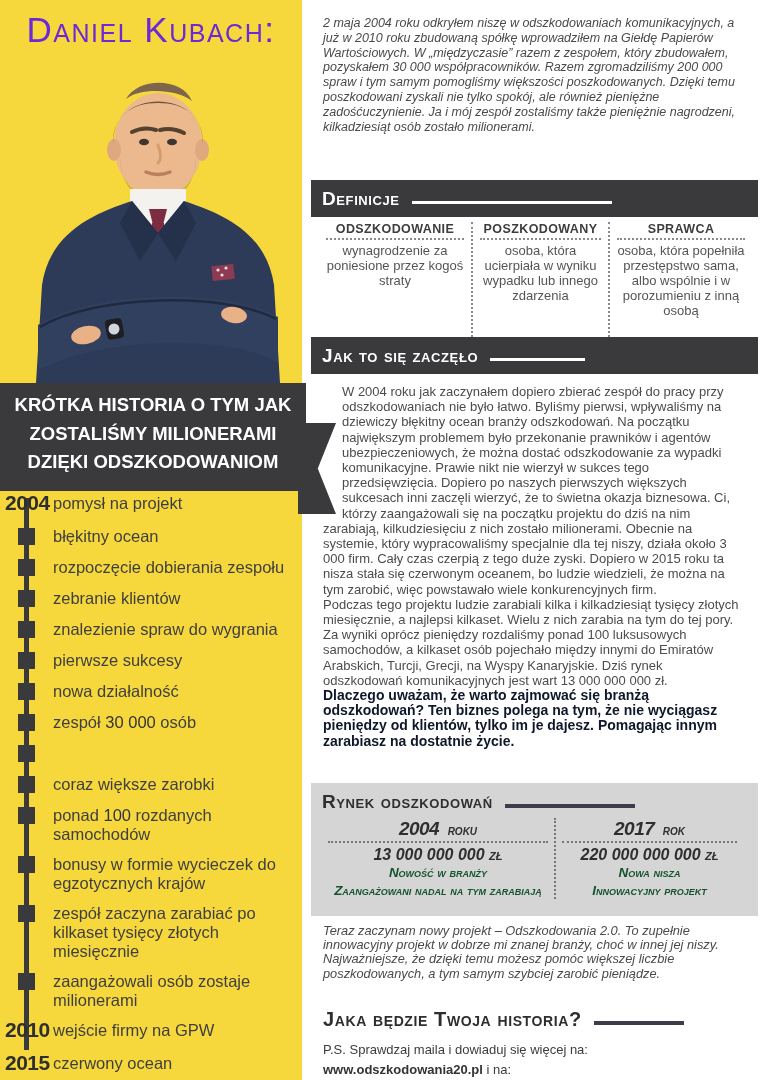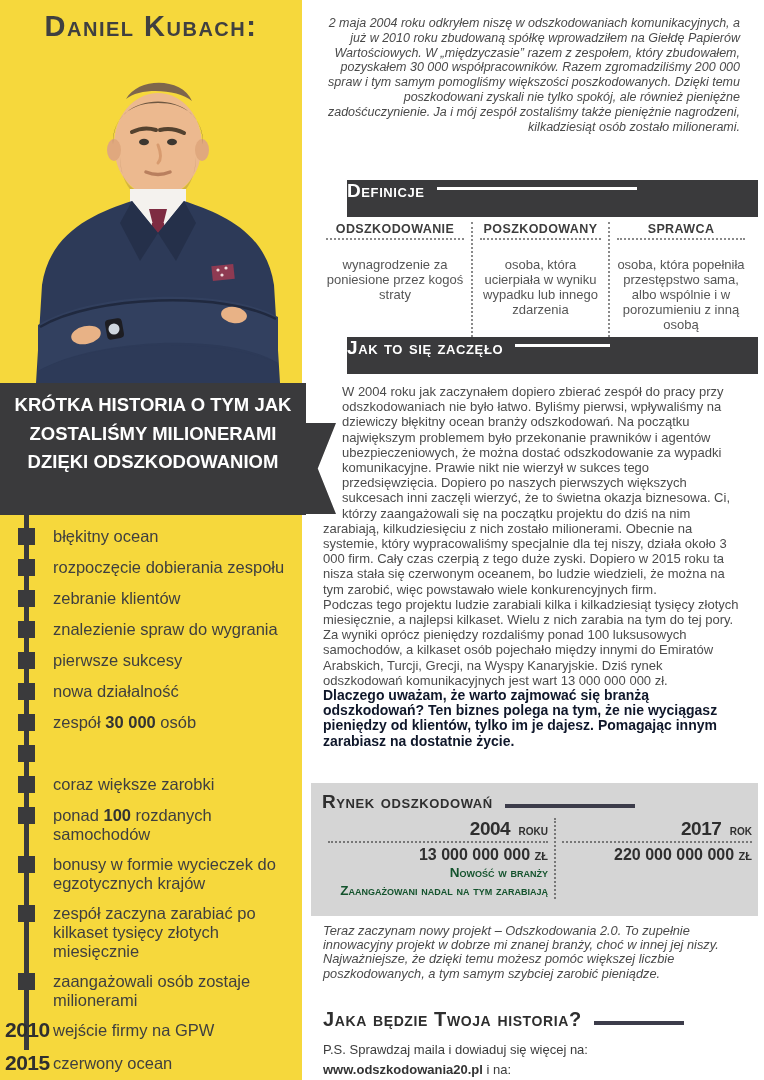--- a/index.html
+++ b/index.html
@@ -7,67 +7,67 @@
     --rule:#3C3C4A; --suit:#2D3A58; --suit-dark:#25304A; --tie:#7E2C42;
     --skin:#ECB98F; --hair:#6E5741; --shirt:#F4F2EE;
   }
   *{margin:0;padding:0;box-sizing:border-box;}
   html,body{background:#fff;}
   body{font-family:"Liberation Sans","DejaVu Sans",sans-serif;color:var(--text);}
   .page{position:relative;width:764px;height:1080px;background:#fff;overflow:hidden;}
 
   
   .left-col{position:absolute;left:0;top:0;width:302px;height:1080px;background:var(--yellow);}
-  .name{margin-top:10px;text-align:center;font-variant:small-caps;font-weight:700;
-        font-size:29px;letter-spacing:1.5px;color:#404040;}
+  .name{margin-top:10px;text-align:center;font-variant:small-caps;font-weight:400;
+        font-size:35px;letter-spacing:1.5px;color:#6d28d9;}
   .portrait{position:absolute;left:0;top:53px;width:302px;height:330px;display:block;}
-  .history-box{position:absolute;left:0;top:383px;width:306px;height:132px;background:var(--dark);
+  .history-box{position:absolute;left:0;top:383px;width:306px;height:108px;background:var(--dark);
         color:#fff;font-weight:700;font-size:18.5px;line-height:1.55;text-align:center;
         padding:8px 4px;z-index:4;}
   .ribbon-tail{position:absolute;left:298px;top:423px;width:38px;height:91px;background:var(--dark);
         clip-path:polygon(0 0,100% 0,52% 50%,100% 100%,0 100%);z-index:3;}
 
   
   .timeline{position:absolute;left:0;top:494px;width:302px;z-index:2;}
   .timeline::before{content:"";position:absolute;left:24px;top:4px;height:552px;width:5px;background:var(--dark);}
   .tl-row{position:relative;padding-left:53px;margin-bottom:11px;min-height:20px;
         font-size:16.5px;line-height:1.15;color:#3F3F3F;width:292px;}
-  .tl-row b{font-weight:700;color:#333;}
+  .tl-row b{font-weight:400;color:#333;}
   .tl-bullet{position:absolute;left:18px;top:1px;width:17px;height:17px;background:var(--dark);}
   .tl-year{position:absolute;left:5px;top:-3px;font-size:21px;font-weight:800;color:#2f2f2f;letter-spacing:-0.5px;}
   .tl-row.has-year{margin-bottom:13px;}
 
   
   .right-col{position:absolute;left:311px;top:0;width:447px;height:1080px;background:#fff;}
   .intro{height:180px;padding:16px 18px 0 12px;font-style:italic;font-size:12.5px;
-        line-height:14.8px;color:#4A4A4A;overflow:hidden;text-align:right;}
-  .bar{height:37px;background:var(--dark);color:#fff;display:flex;align-items:flex-start;margin-left:36px;}
+        line-height:14.8px;color:#4A4A4A;overflow:hidden;}
+  .bar{height:37px;background:var(--dark);color:#fff;display:flex;align-items:center;padding-left:11px;}
   .bar-label{font-variant:small-caps;font-weight:600;font-size:19px;letter-spacing:0.6px;white-space:nowrap;}
   .rule{height:3px;background:#fff;margin-left:12px;margin-top:7px;}
   .rule.w200{width:200px;} .rule.w95{width:95px;}
   .rule-dark{height:4px;background:var(--rule);}
   .rule.w130{width:130px;} .rule.w90{width:90px;}
 
   .definitions{height:120px;display:grid;grid-template-columns:152px 137px 1fr;padding:5px 6px 0 8px;}
   .def-col{padding:0 7px;text-align:center;}
   .def-col + .def-col{border-left:2px dotted #8a8a8a;}
   .def-term{font-weight:700;font-size:12.5px;letter-spacing:0.4px;color:#3d3d3d;
-        border-bottom:2px dotted #8a8a8a;padding-bottom:2px;margin-bottom:17px;}
+        border-bottom:2px dotted #8a8a8a;padding-bottom:2px;margin-bottom:3px;}
   .def-text{font-size:13px;line-height:1.16;color:#555;}
 
   .story{height:409px;padding:10px 16px 0 12px;overflow:hidden;}
   .tail-spacer{float:left;width:19px;height:92px;margin-top:39px;}
   .story p{font-size:13px;line-height:15.2px;letter-spacing:0;color:#4C4C4C;}
   .story p.emphasis{font-weight:700;font-size:14px;color:#0f172a;}
 
-  .market{height:133px;background:var(--gray);padding:5px 0 0 11px;}
+  .market{height:133px;background:var(--gray);padding:5px 15px 0 11px;}
   .market-head{display:flex;align-items:center;color:#2f2f2f;height:28px;}
   .market-head .bar-label{color:#2f2f2f;font-weight:700;}
   .mk-grid{display:grid;grid-template-columns:232px 1fr;margin-top:2px;}
-  .mk-col{text-align:right;padding:0 6px;}
+  .mk-col{text-align:center;padding:0 6px;font-style:italic;}
   .mk-col + .mk-col{border-left:2px dotted #777;}
   .mk-head{border-bottom:2px dotted #777;padding-bottom:1px;margin-bottom:2px;color:#2f2f2f;}
   .mk-year{font-size:19px;font-weight:800;letter-spacing:-0.5px;}
   .mk-suffix{font-variant:small-caps;font-weight:700;font-size:14px;margin-left:4px;}
   .mk-value{font-variant:small-caps;font-weight:600;font-size:16px;color:#2f2f2f;line-height:1.2;}
   .mk-point{font-variant:small-caps;font-weight:600;font-size:13.5px;line-height:1.3;color:#14532d;}
 
   .closing{height:86px;padding:8px 18px 0 12px;font-style:italic;font-size:12.8px;
         line-height:14.2px;color:#4A4A4A;overflow:hidden;}
   .question-row{height:34px;display:flex;align-items:center;padding-left:12px;color:#2e2e2e;}
@@ -206,20 +206,24 @@
               <div class="mk-point">Nowość w branży</div>
               <div class="mk-point">Zaangażowani nadal na tym zarabiają</div>
             </div>
         </div>
         <div class="mk-col">
           <div class="mk-head">
             <span class="mk-year">2017</span>
             <span class="mk-suffix">rok</span>
           </div>
           <div class="mk-value">220 000 000 000 zł</div>
+          <div>
+              <div class="mk-point">Nowa nisza</div>
+              <div class="mk-point">Innowacyjny projekt</div>
+            </div>
         </div>
       </div>
     </div>
 
     <p class="closing">Teraz zaczynam nowy projekt – Odszkodowania 2.0. To zupełnie innowacyjny projekt w dobrze mi znanej branży, choć w innej jej niszy. Najważniejsze, że dzięki temu możesz pomóc większej liczbie poszkodowanych, a tym samym szybciej zarobić pieniądze.</p>
 
     <div class="question-row">
       <span class="bar-label">Jaka będzie Twoja historia?</span>
       <span class="rule rule-dark w90"></span>
     </div>

